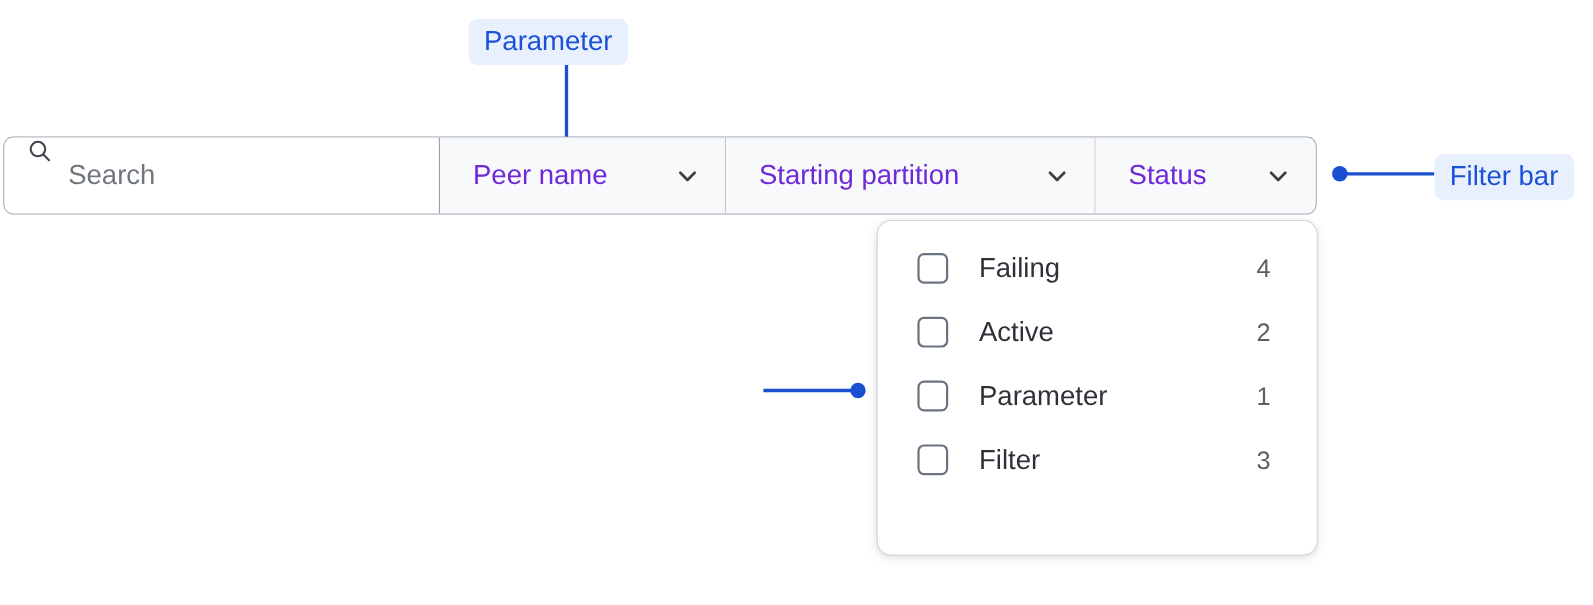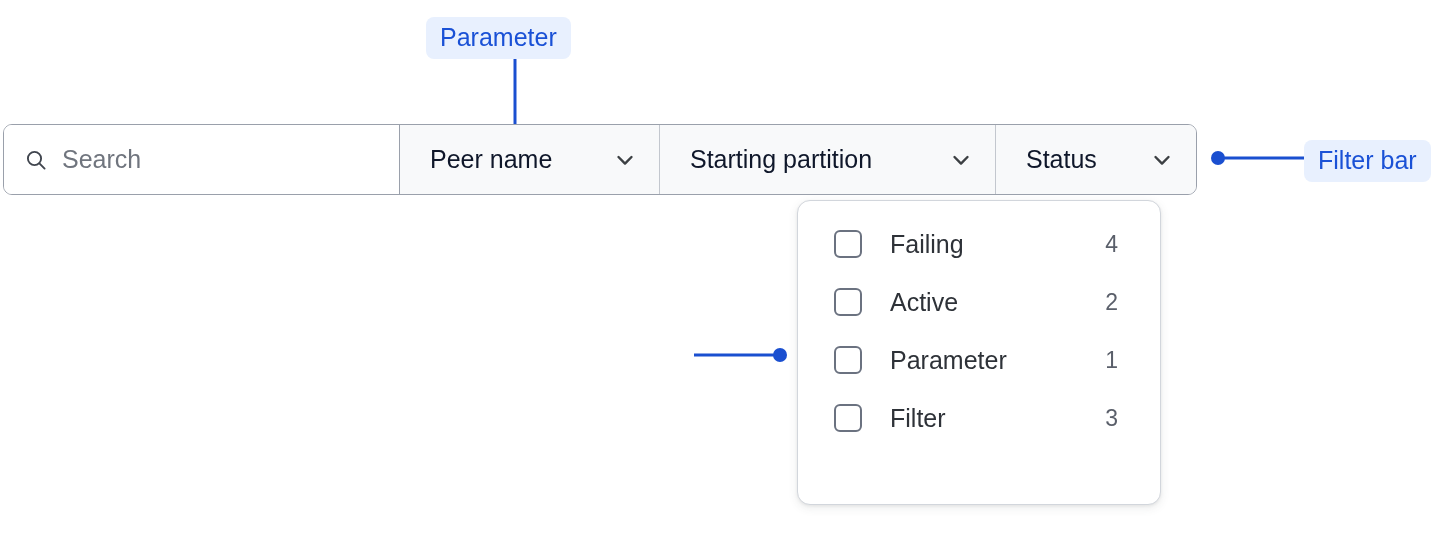--- a/index.html
+++ b/index.html
@@ -30,21 +30,20 @@
     align-items: stretch;
     border: 1.5px solid #9aa0ab;
     border-radius: 9px;
     box-sizing: border-box;
     background: #ffffff;
     overflow: hidden;
   }
   .search-cell {
     flex: 0 0 396px;
     display: flex;
-    align-items: center;
     gap: 14px;
     padding: 0 20px;
     background: #ffffff;
     border-right: 1.5px solid #9aa0ab;
     box-sizing: border-box;
   }
   .search-icon {
     flex: 0 0 auto;
     width: 24px;
     height: 24px;
@@ -74,37 +73,37 @@
     padding: 0 22px 0 30px;
     background: #f8f9fa;
     border-right: 1px solid #c3c7ce;
     box-sizing: border-box;
     cursor: pointer;
     user-select: none;
   }
   .filter-cell:last-child { border-right: 0; }
   .filter-label {
     font-size: 25px;
-    color: #0f172a;
+    color: #6d28d9;
     white-space: nowrap;
   }
   .chev {
     flex: 0 0 auto;
     width: 24px;
     height: 24px;
     color: #3c4043;
     display: block;
   }
 
   
   .dropdown-panel {
     position: absolute;
     left: 797px;
     top: 200px;
-    width: 364px;
+    width: 401px;
     height: 305px;
     background: #ffffff;
     border: 1.5px solid #d2d6dc;
     border-radius: 13px;
     box-sizing: border-box;
     box-shadow: 0 3px 10px rgba(60,64,67,0.10), 0 1px 3px rgba(60,64,67,0.08);
     padding: 14px 0;
   }
   .option-row {
     display: flex;

